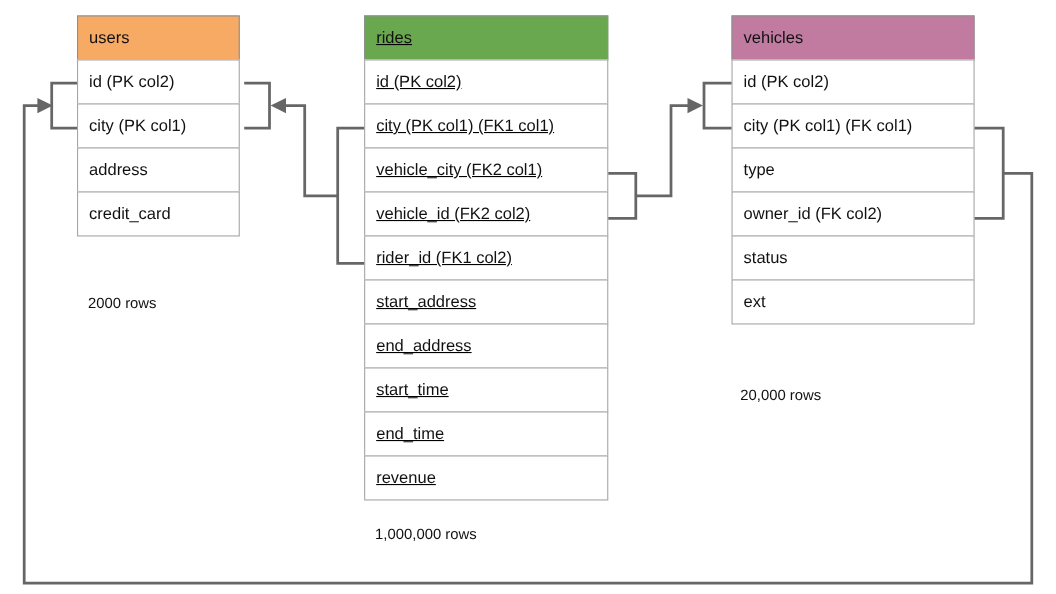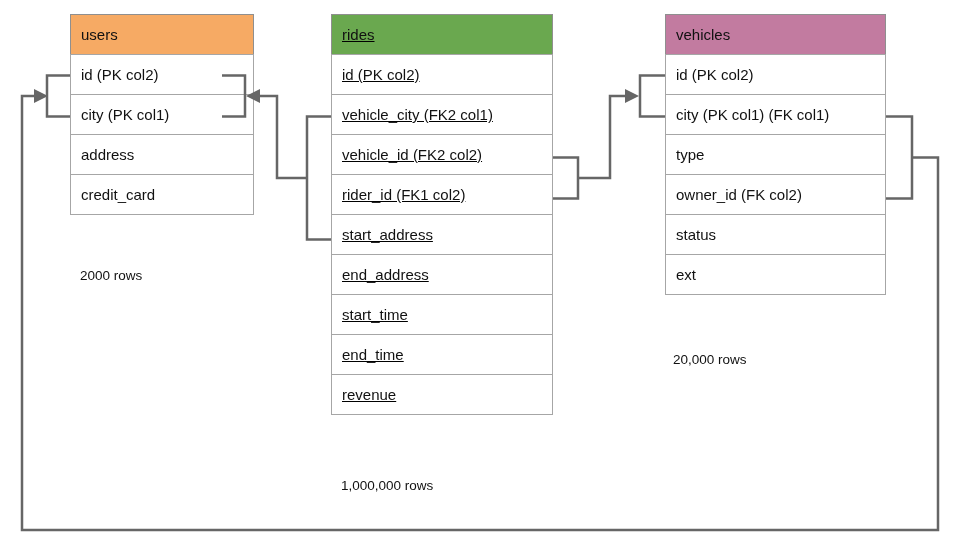--- a/index.html
+++ b/index.html
@@ -37,21 +37,21 @@
     color: #111111;
     white-space: nowrap;
   }
   .row-count {
     position: absolute;
     font-size: 13.5px;
     color: #111111;
     white-space: nowrap;
   }
 
-  #users-table    { left: 70px;  top: 14px; width: 184px; }
+  #users-table    { left: 70px;  top: 14px; width: 148px; }
   #rides-table    { left: 331px; top: 14px; width: 222px; text-decoration: underline; }
   #vehicles-table { left: 665px; top: 14px; width: 221px; }
 
   #users-table .hdr    { background: var(--users-header, #F6AA64); }
   #rides-table .hdr    { background: var(--rides-header, #6AA84F); }
   #vehicles-table .hdr { background: var(--vehicles-header, #C27BA0); text-align: center; }
 
   #users-rowcount    { left: 80px;  top: 268px; }
   #rides-rowcount    { left: 341px; top: 478px; }
   #vehicles-rowcount { left: 673px; top: 352px; }
@@ -81,20 +81,21 @@
     <div class="row">id (PK col2)</div>
     <div class="row">city (PK col1)</div>
     <div class="row">address</div>
     <div class="row">credit_card</div>
   </div>
   <div class="row-count" id="users-rowcount">2000 rows</div>
 
   <div class="db-table" id="rides-table">
     <div class="hdr">rides</div>
     <div class="row">id (PK col2)</div>
+    <div class="row">city (PK col1) (FK1 col1)</div>
     <div class="row">vehicle_city (FK2 col1)</div>
     <div class="row">vehicle_id (FK2 col2)</div>
     <div class="row">rider_id (FK1 col2)</div>
     <div class="row">start_address</div>
     <div class="row">end_address</div>
     <div class="row">start_time</div>
     <div class="row">end_time</div>
     <div class="row">revenue</div>
   </div>
   <div class="row-count" id="rides-rowcount">1,000,000 rows</div>

